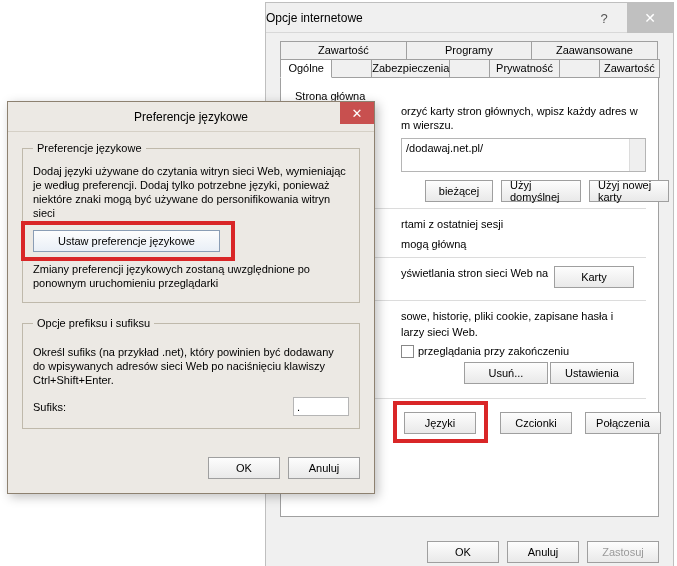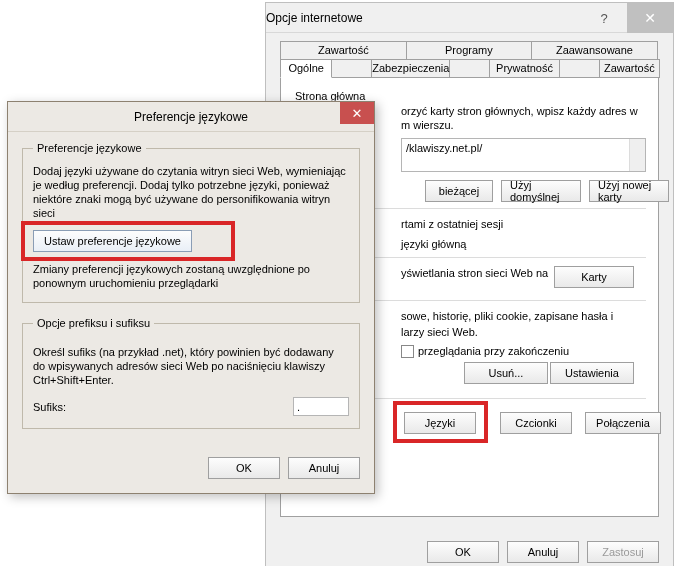--- a/index.html
+++ b/index.html
@@ -177,21 +177,21 @@
 
   .lang-desc, .lang-note { font-size: 11px; line-height: 14px; }
   .lang-note { margin-top: 8px; }
 
   .lang-setbtn {
     display: inline-flex;
     align-items: center; justify-content: center;
     border: 1px solid #8a9db5;
     background: linear-gradient(#fdfdfd,#e9eff7);
     height: 22px;
-    padding: 0 10px;
+    padding: 0 24px;
     font-size: 11px;
     margin: 10px 0 2px 0;
     cursor: default;
   }
 
   .suffix-row { display:flex; align-items:center; gap:0; margin-top:10px;}
   .suffix-row input {
     border:1px solid #b5b5b5; height:19px; width:56px; font-size:11px; padding:0 3px;
   }
 
@@ -220,34 +220,34 @@
       <div class="tab" style="width:23.5%">Zawartość</div>
     </div>
 
     <div class="tab-panel">
       <div class="section-title">Strona główna</div>
 
       <div class="home-text">orzyć karty stron głównych, wpisz każdy adres w</div>
       <div class="home-text">m wierszu.</div>
 
       <div class="url-box">
-        <span>/klawiszy.net.pl/</span>
+        <span>/dodawaj.net.pl/</span>
         <div class="sb"></div>
       </div>
 
       <div class="btn-row">
         <div class="winbtn" style="min-width:68px">bieżącej</div>
         <div class="winbtn">Użyj domyślnej</div>
         <div class="winbtn">Użyj nowej karty</div>
       </div>
 
       <div class="hr"></div>
 
       <div class="para">rtami z ostatniej sesji</div>
-      <div class="para" style="margin-top:6px">języki główną</div>
+      <div class="para" style="margin-top:6px">mogą główną</div>
 
       <div class="hr"></div>
 
       <div style="position:relative; height:28px;">
         <div class="para">yświetlania stron sieci Web na</div>
         <div class="winbtn rightbtn" style="top:0">Karty</div>
       </div>
       <div class="hr"></div>
 
       <div class="para">sowe, historię, pliki cookie, zapisane hasła i</div>

